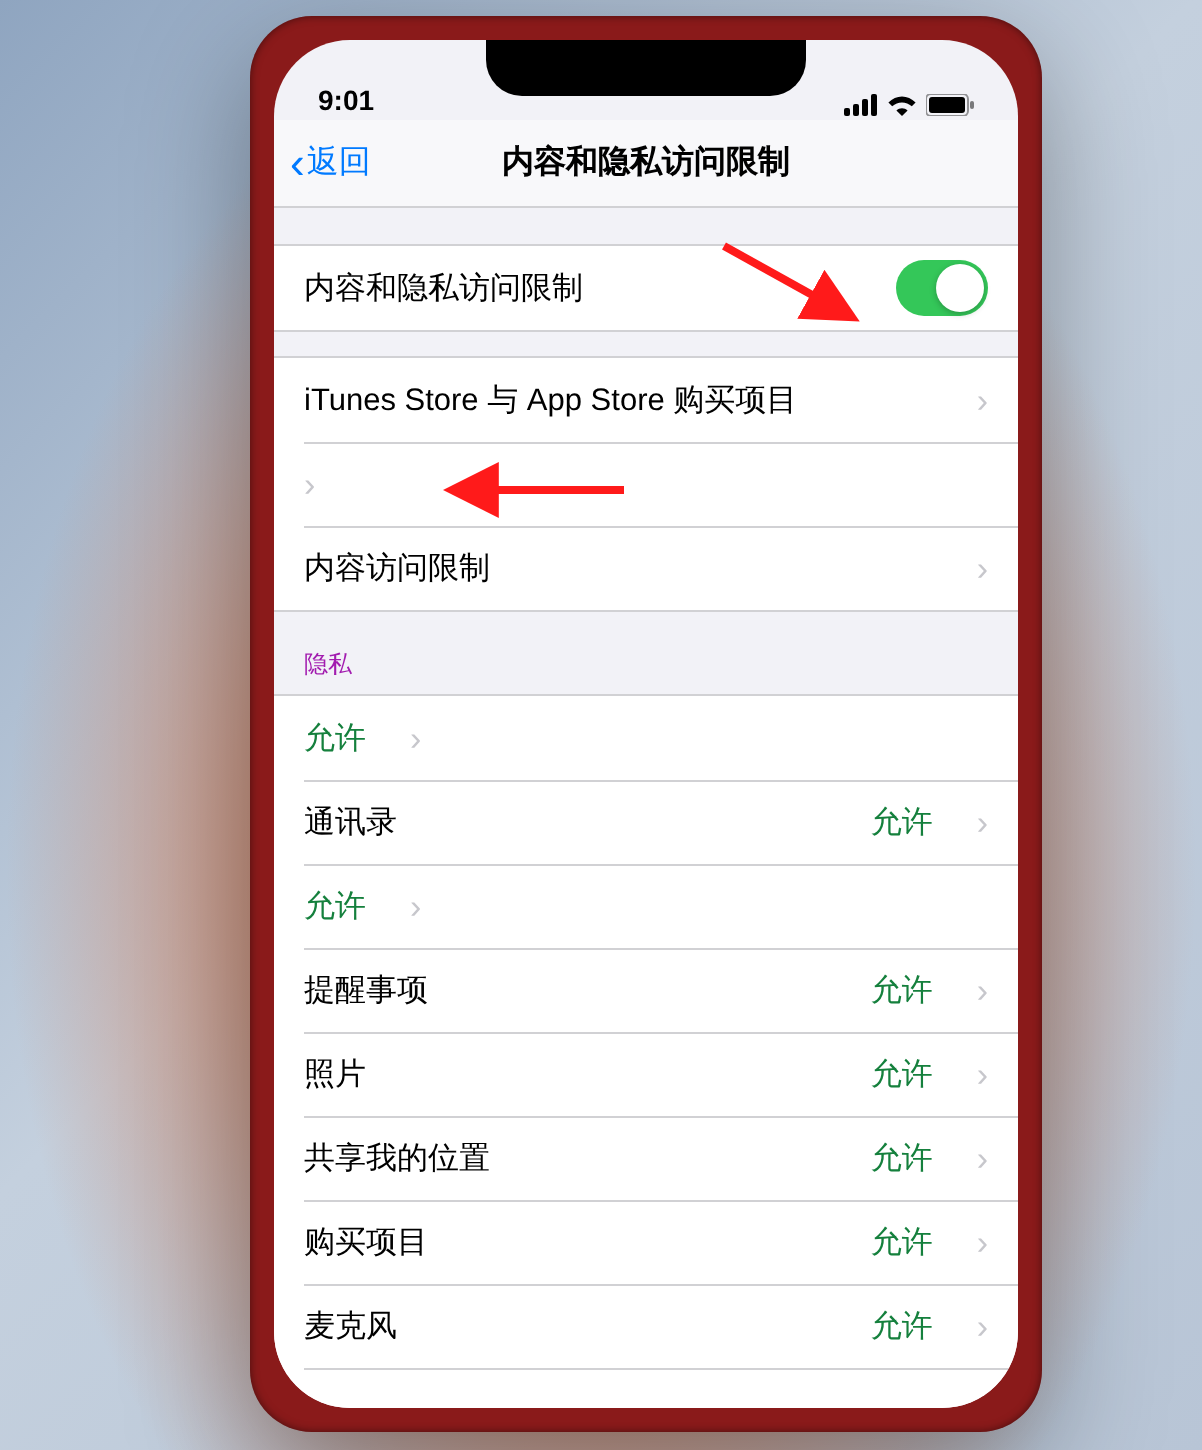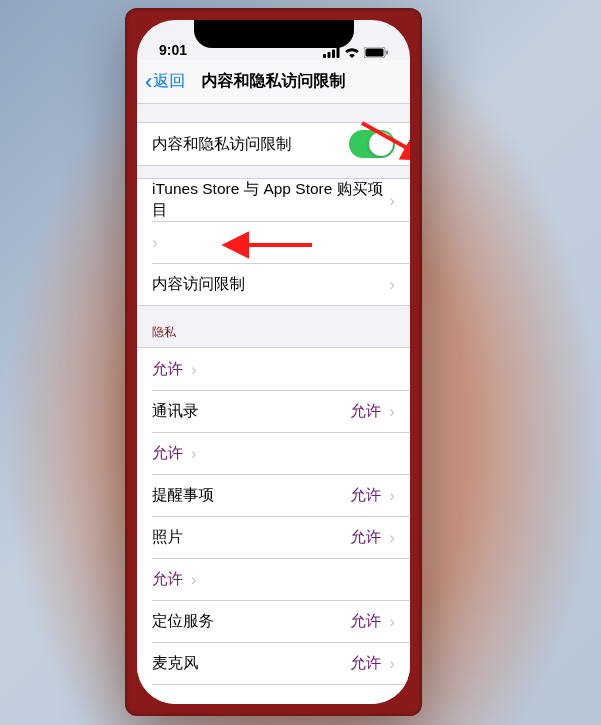--- a/index.html
+++ b/index.html
@@ -7,23 +7,23 @@
       width: 601px; height: 725px;
       background: linear-gradient(135deg, #8fa5c0 0%, #c4d0de 45%, #b8c5d6 100%);
       font-family: -apple-system, "Helvetica Neue", Arial, sans-serif;
       position: relative; overflow: hidden;
     }
     
     .bg-warm { position:absolute; inset:0; background: radial-gradient(ellipse at 50% 60%, #d1a089 0%, #c99480 40%, rgba(201,148,128,0) 70%); }
 
     .phone {
       position: absolute; left: 125px; top: 8px;
-      width: 297px; height: 708px;
+      width: 396px; height: 708px;
       background: #8a1a1a;
-      border-radius: 12px;
+      border-radius: 31px;
       padding: 12px;
       box-shadow: 0 20px 60px rgba(0,0,0,0.35), inset 0 0 4px rgba(0,0,0,.5);
     }
     .screen {
       width: 100%; height: 100%;
       background: #f2f2f7;
       border-radius: 38px;
       overflow: hidden;
       position: relative;
       display: flex; flex-direction: column;
@@ -49,31 +49,31 @@
     }
     .back-btn { display:flex; align-items:center; color:#007aff; font-size:16px; }
     .back-chevron { font-size:22px; line-height:1; margin-right:1px; font-weight:300; }
     .nav-title { position:absolute; left:0; right:0; text-align:center; font-size:16px; font-weight:600; color:#000; pointer-events:none; }
 
     .content { flex:1; overflow-y:auto; }
     .content::-webkit-scrollbar { width:0; }
 
     .group { margin-top: 12px; background:#fff; border-top:0.5px solid #d1d1d4; border-bottom:0.5px solid #d1d1d4; }
     .group.first { margin-top: 18px; }
-    .group-header { font-size:12px; color:#7f1d1d; padding: 18px 15px 6px; }
+    .group-header { font-size:12px; color:#a21caf; padding: 18px 15px 6px; }
 
     .row {
       display:flex; align-items:center; min-height:42px;
       padding: 0 15px; position:relative;
     }
     .row + .row::before {
       content:""; position:absolute; left:15px; right:0; top:0; height:0.5px; background:#d1d1d4;
     }
     .row-label { flex:1; font-size:15.5px; color:#000; }
-    .row-value { font-size:15.5px; color:#701a75; margin-right:8px; }
+    .row-value { font-size:15.5px; color:#15803d; margin-right:22px; }
     .chevron { color:#c7c7cc; font-size:17px; line-height:1; }
 
     .switch {
       width:46px; height:28px; border-radius:14px; background:#34c759; position:relative;
     }
     .switch::after {
       content:""; position:absolute; right:2px; top:2px; width:24px; height:24px;
       background:#fff; border-radius:50%; box-shadow:0 1px 3px rgba(0,0,0,.25);
     }
 
@@ -161,25 +161,26 @@
           <span class="row-label">提醒事项</span>
           <span class="row-value">允许</span>
           <span class="chevron">›</span>
         </div>
         <div class="row">
           <span class="row-label">照片</span>
           <span class="row-value">允许</span>
           <span class="chevron">›</span>
         </div>
         <div class="row">
-          <span class="row-value">允许</span>
-          <span class="chevron">›</span>
-        </div>
-        <div class="row">
-          <span class="row-label">定位服务</span>
+          <span class="row-label">共享我的位置</span>
+          <span class="row-value">允许</span>
+          <span class="chevron">›</span>
+        </div>
+        <div class="row">
+          <span class="row-label">购买项目</span>
           <span class="row-value">允许</span>
           <span class="chevron">›</span>
         </div>
         <div class="row">
           <span class="row-label">麦克风</span>
           <span class="row-value">允许</span>
           <span class="chevron">›</span>
         </div>
         <div class="row">
           

